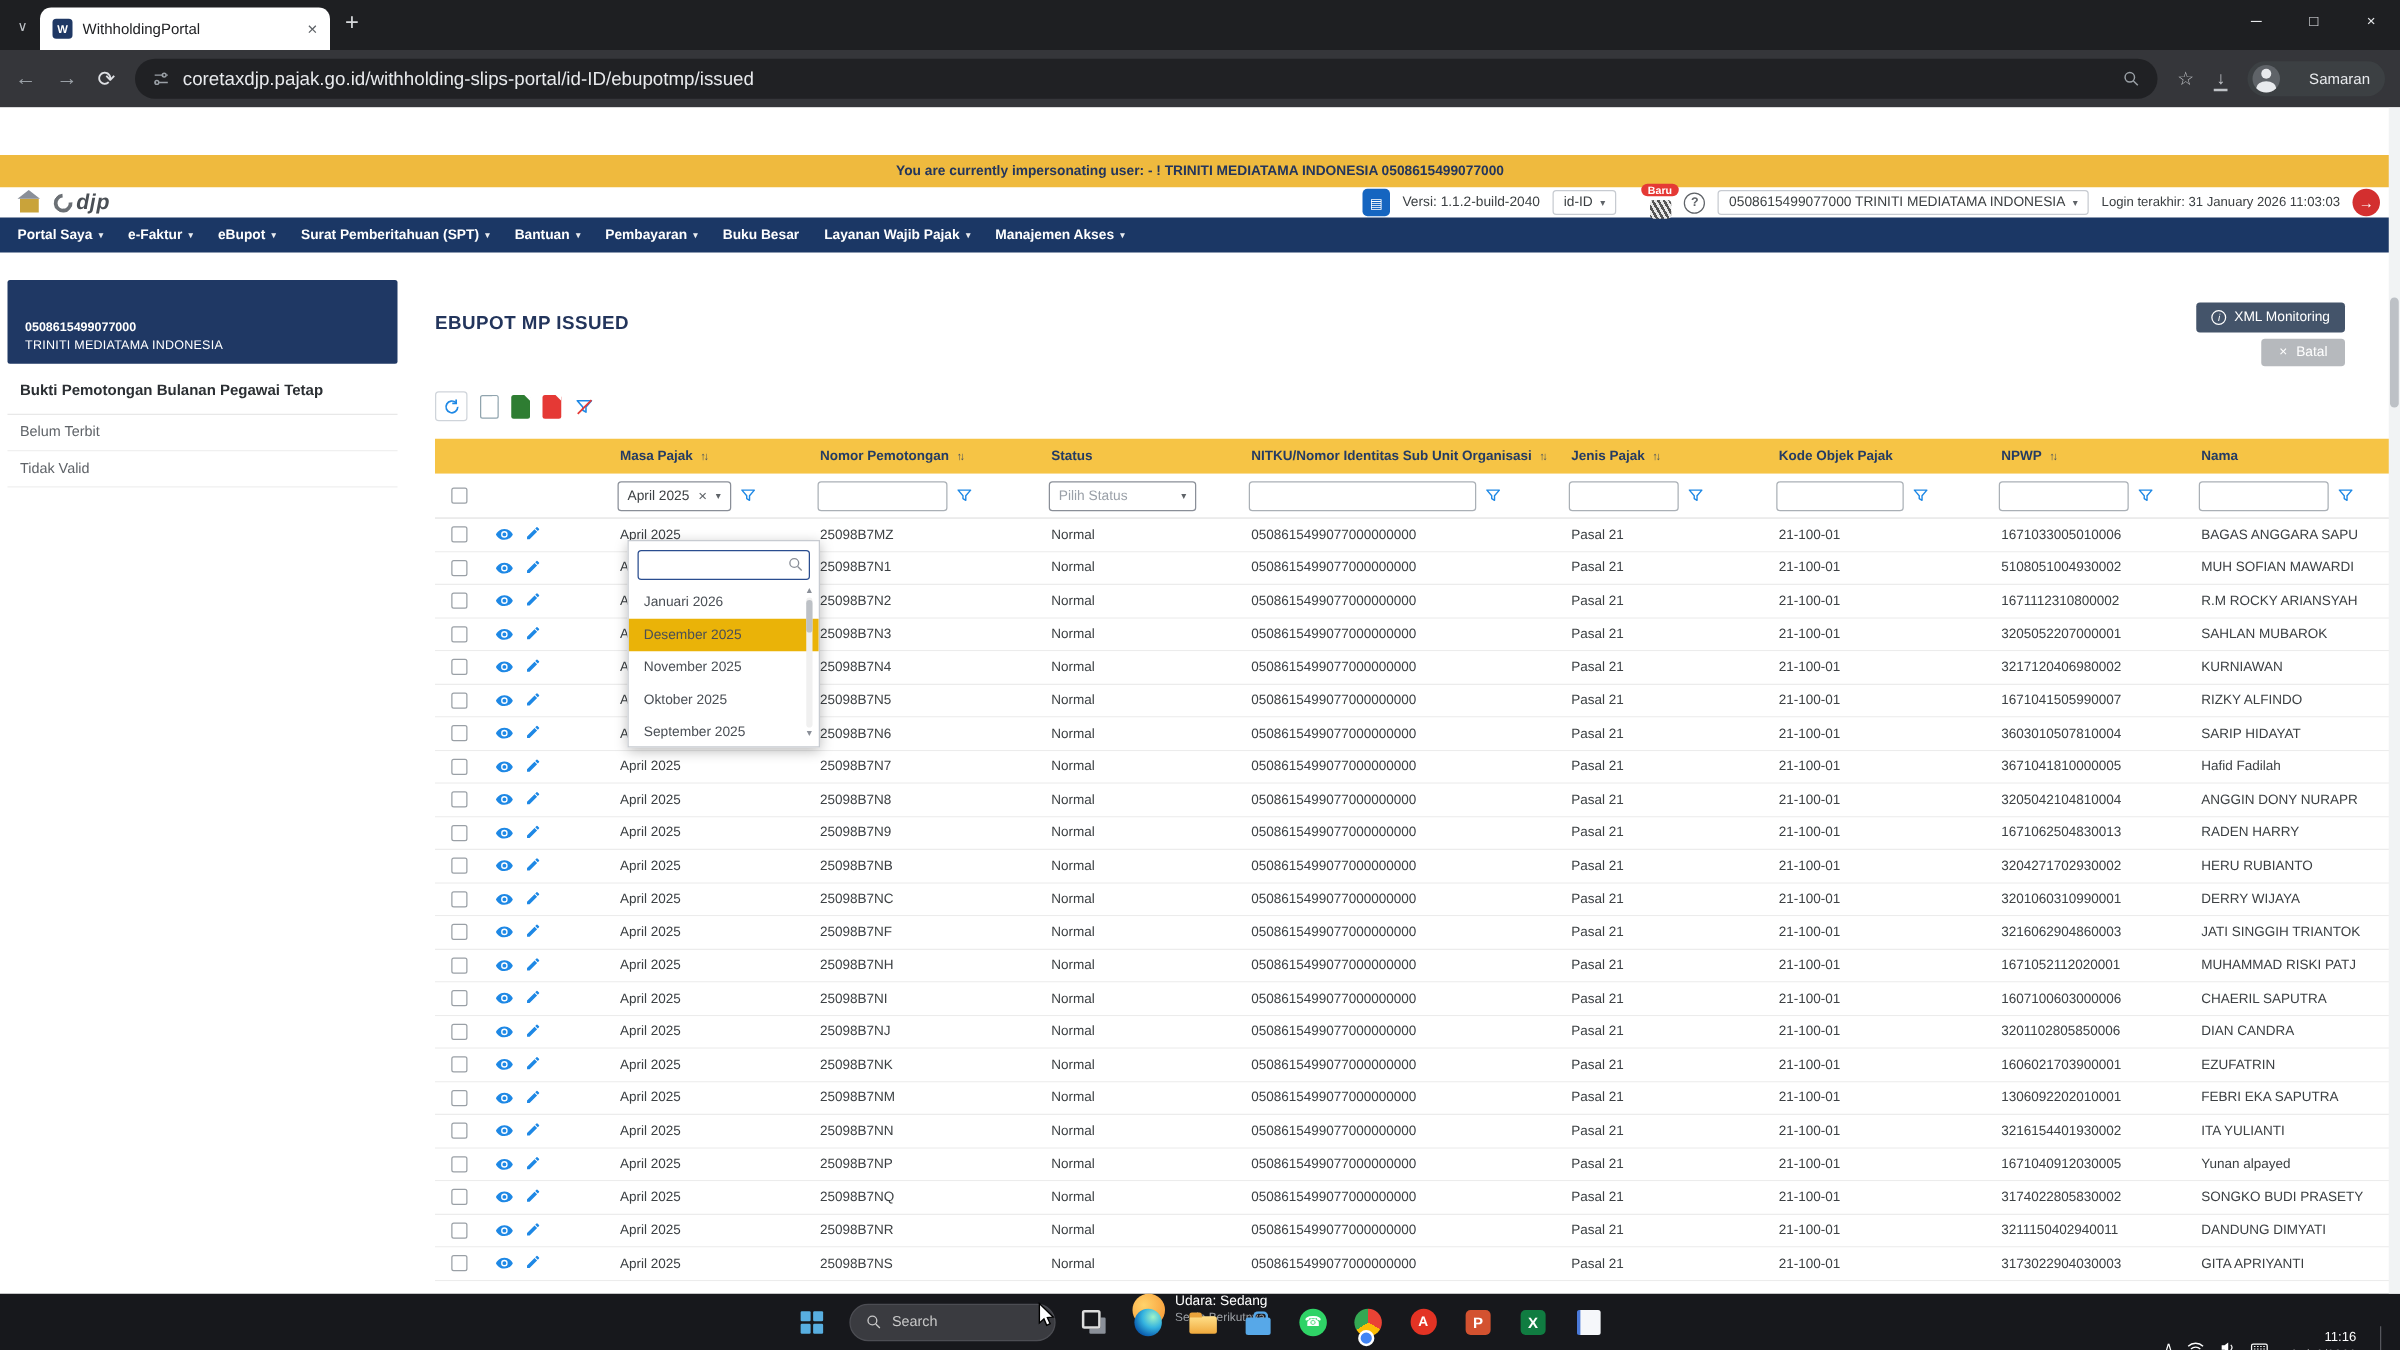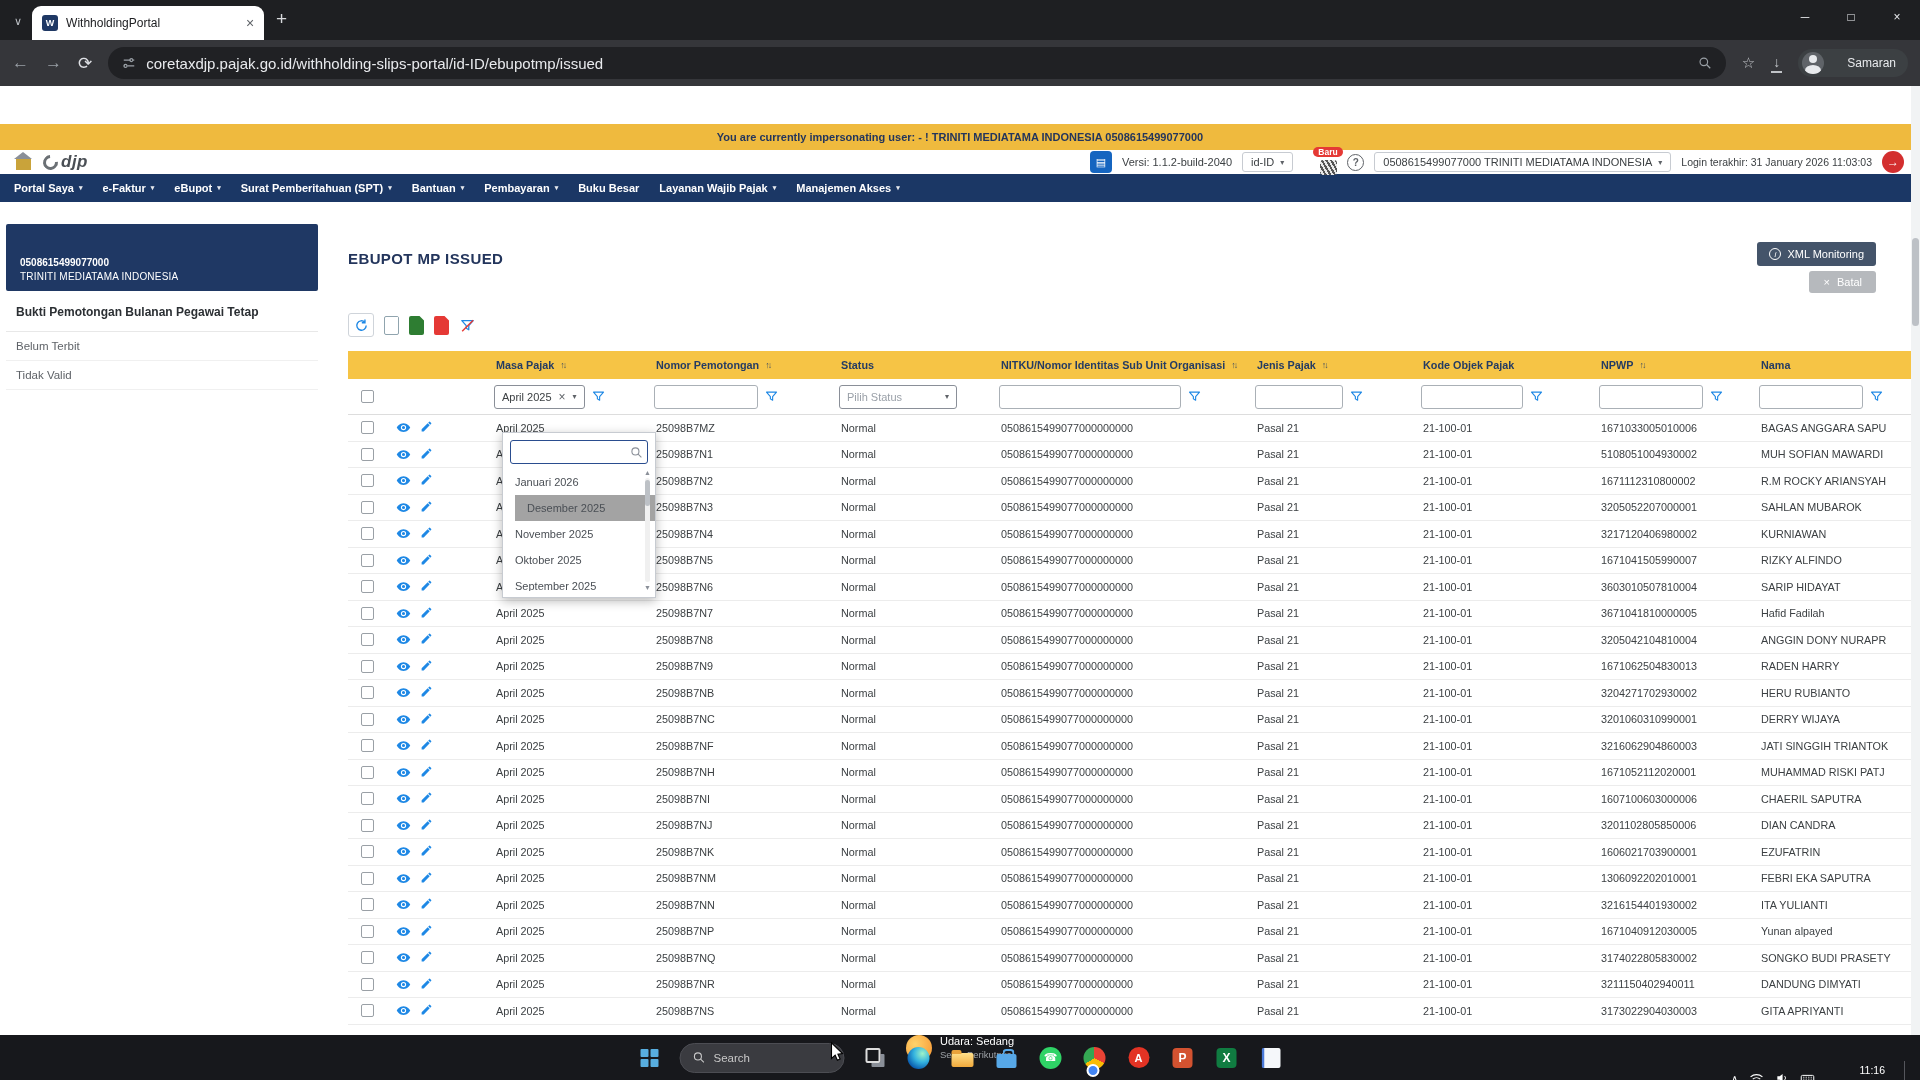--- a/index.html
+++ b/index.html
@@ -102,21 +102,21 @@
   .td.ta{gap:9px;}
   .aico{width:15px;height:15px;display:inline-flex;}
 
   
   .month-popup{position:absolute;left:502px;top:346px;width:154px;height:166px;background:#fff;border:1px solid #c7cbd1;box-shadow:0 3px 10px rgba(0,0,0,.28);z-index:60;}
   .mp-search{position:relative;margin:7px 7px 5px;}
   .mp-search input{width:100%;height:24px;border:1px solid #2a4d8f;border-radius:3px;padding:0 22px 0 7px;font-family:inherit;font-size:11px;outline:none;}
   .mp-mag{position:absolute;right:5px;top:5px;}
   .mp-list-wrap{position:relative;height:122px;overflow:hidden;}
   .mp-opt{height:26px;line-height:26px;padding:0 12px;font-size:11px;color:#4a4f55;white-space:nowrap;}
-  .mp-opt.hl{background:#a3a3a3;margin-left:12px;}
+  .mp-opt.hl{background:#eab308;}
   .mp-scroll{position:absolute;right:1px;top:0;bottom:0;width:13px;display:flex;flex-direction:column;align-items:center;color:#8a8f98;font-size:7px;}
   .mp-track{flex:1;width:5px;background:#f0f0f0;border-radius:3px;position:relative;margin:2px 0;}
   .mp-thumb{position:absolute;top:2px;left:0;width:5px;height:26px;background:#bdc1c6;border-radius:3px;}
 
   
   .page-scrollbar{position:absolute;right:0;top:0;bottom:0;width:9px;background:#f1f3f4;z-index:40;}
   .page-scrollbar .thumb{position:absolute;left:1px;width:7px;top:152px;height:88px;background:#bdc1c6;border-radius:4px;}
 
   
   .taskbar{position:relative;height:45px;background:#17181c;display:flex;align-items:center;padding:0 10px;flex-direction:column;}

